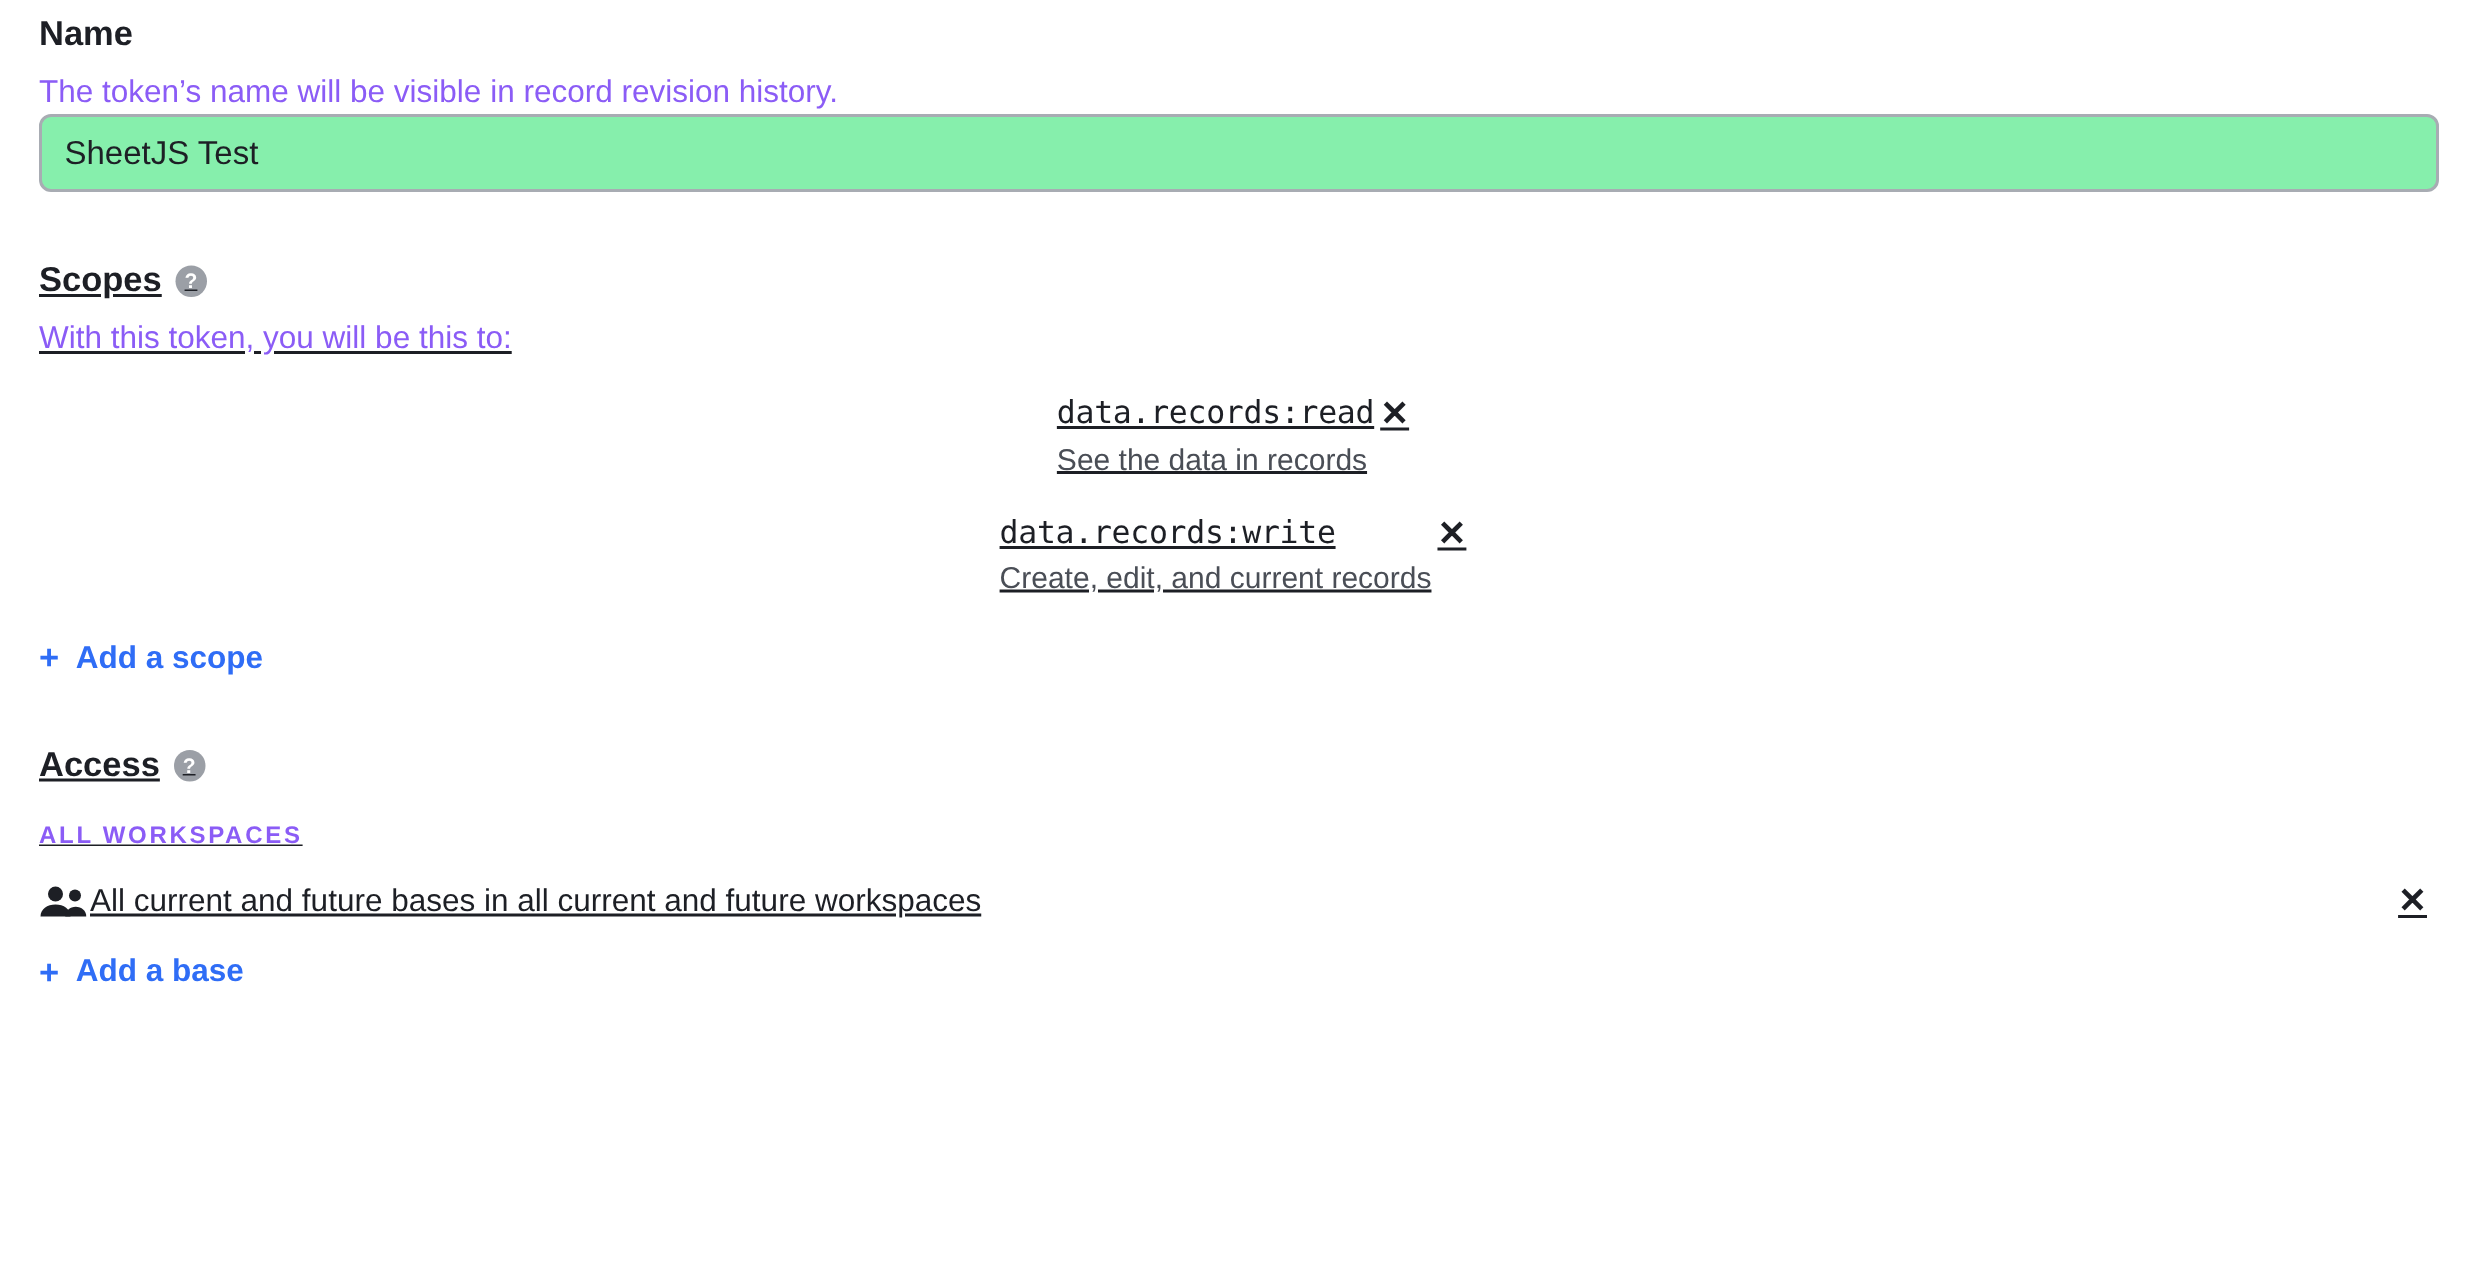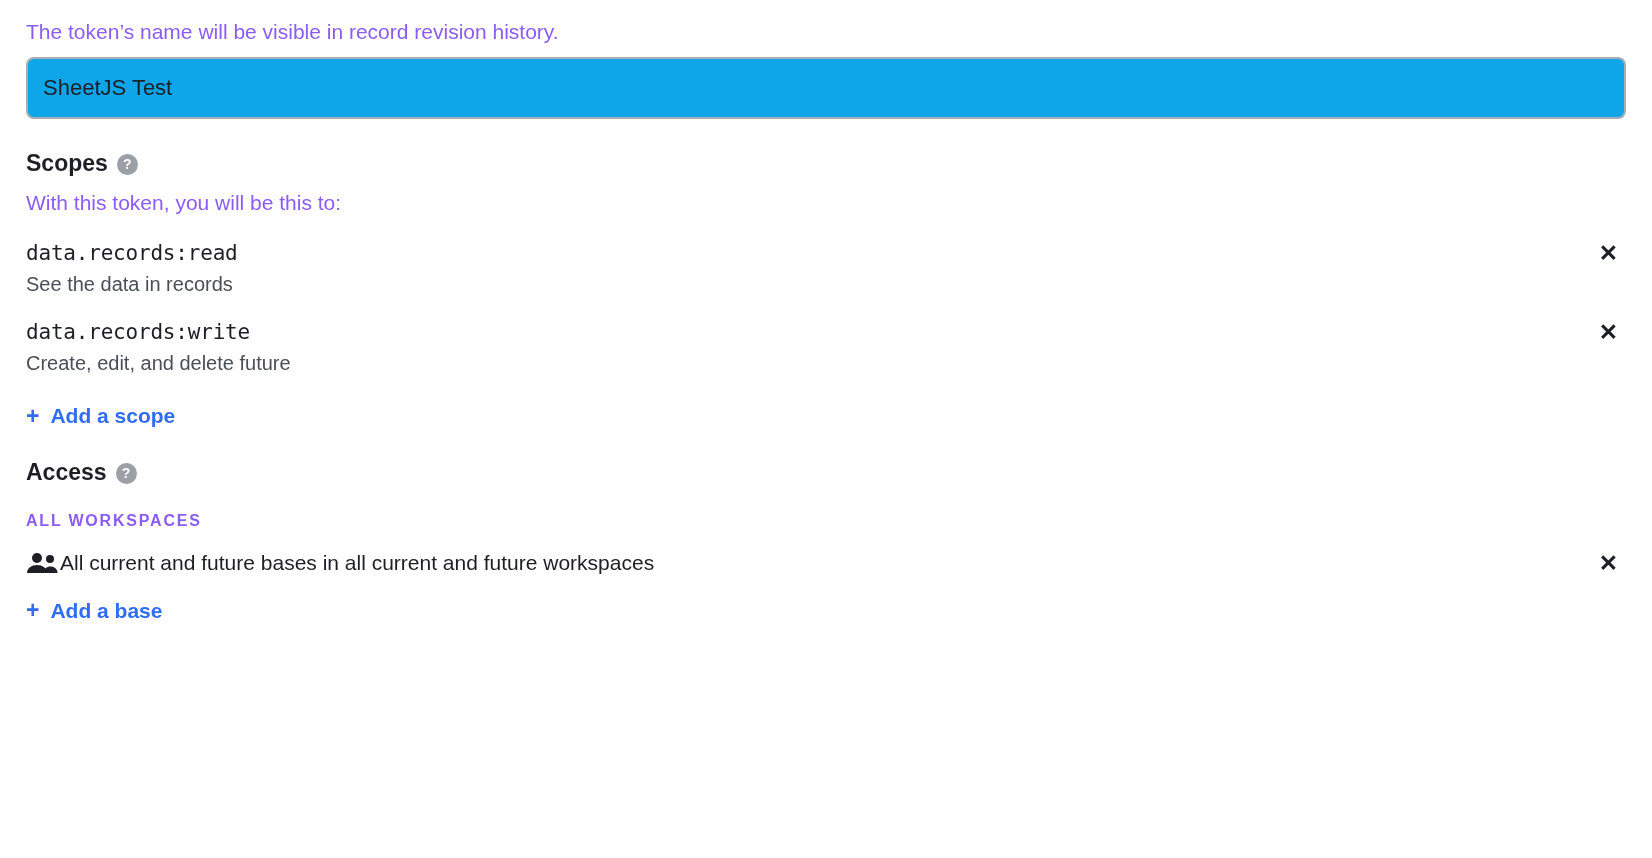--- a/index.html
+++ b/index.html
@@ -47,42 +47,43 @@
     line-height: 1;
     user-select: none;
   }
   .section-desc {
     font-size: 21px;
     color: #8b5cf6;
     margin-top: 10px;
     line-height: 1.35;
   }
   .name-input {
-    margin-top: 11px;
+    margin-top: 0;
     width: 100%;
     box-sizing: border-box;
-    height: 62px;
+    height: 52px;
     border: 2px solid #a8acb3;
     border-radius: 8px;
-    background: #0ea5e9;
+    background: #86efac;
     font-family: "Liberation Sans", sans-serif;
     font-size: 22px;
     color: #1d1f25;
     padding: 0 15px;
     outline: none;
   }
 
   
   .block {
-    margin-top: 30px;
+    margin-top: 44px;
+    text-decoration: underline;
   }
   .scope-row {
     display: flex;
     align-items: flex-start;
-    justify-content: space-between;
+    justify-content: center;
     margin-top: 22px;
   }
   .scope-row:first-of-type {
     margin-top: 24px;
   }
   .scope-text .scope-name {
     font-family: "DejaVu Sans Mono", "Liberation Mono", monospace;
     font-size: 21px;
     color: #1d1f25;
     letter-spacing: -0.2px;
@@ -151,20 +152,21 @@
   .people-icon svg {
     display: block;
   }
 </style>
 </head>
 <body>
 
 <div class="page">
 
   <div>
+    <div class="section-title">Name</div>
     <div class="section-desc">The token’s name will be visible in record revision history.</div>
     <input class="name-input" type="text" value="SheetJS Test" style="">
   </div>
 
   <div class="block">
     <div class="section-title-row">
       <span class="section-title">Scopes</span>
       <span class="help-icon">?</span>
     </div>
     <div class="section-desc">With this token, you will be this to:</div>
@@ -173,21 +175,21 @@
       <div class="scope-text">
         <div class="scope-name">data.records:read</div>
         <div class="scope-sub">See the data in records</div>
       </div>
       <span class="remove-x">✕</span>
     </div>
 
     <div class="scope-row">
       <div class="scope-text">
         <div class="scope-name">data.records:write</div>
-        <div class="scope-sub">Create, edit, and delete future</div>
+        <div class="scope-sub">Create, edit, and current records</div>
       </div>
       <span class="remove-x">✕</span>
     </div>
 
     <div class="add-link">
       <span class="plus">+</span>
       <span>Add a scope</span>
     </div>
   </div>
 

